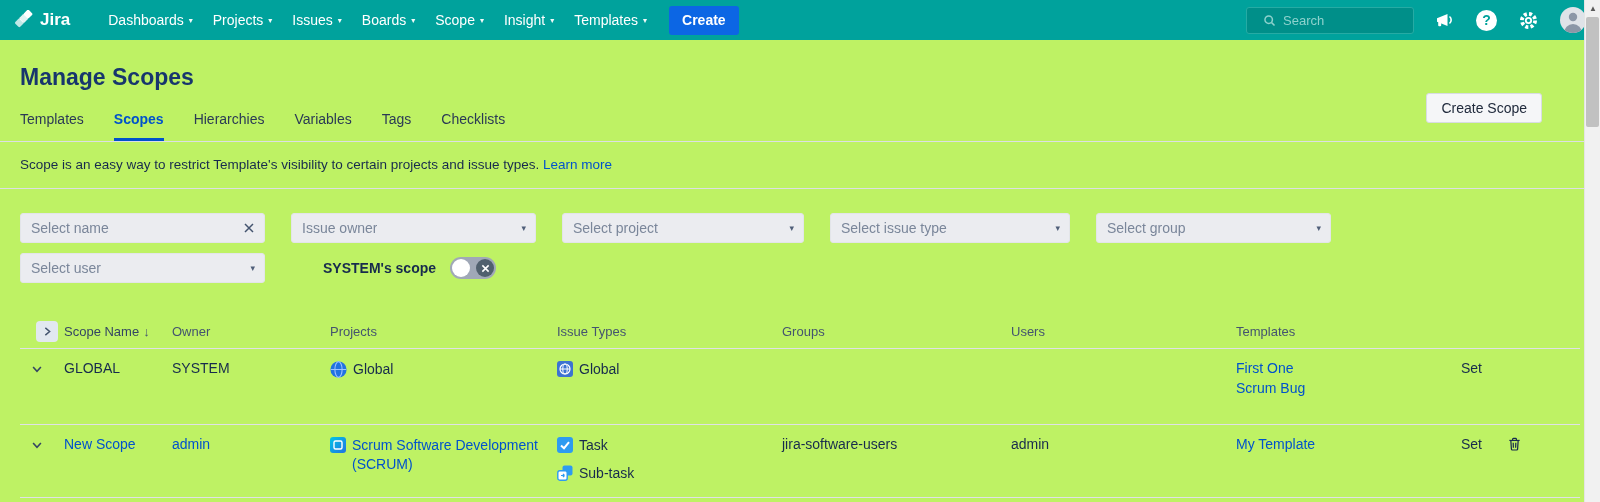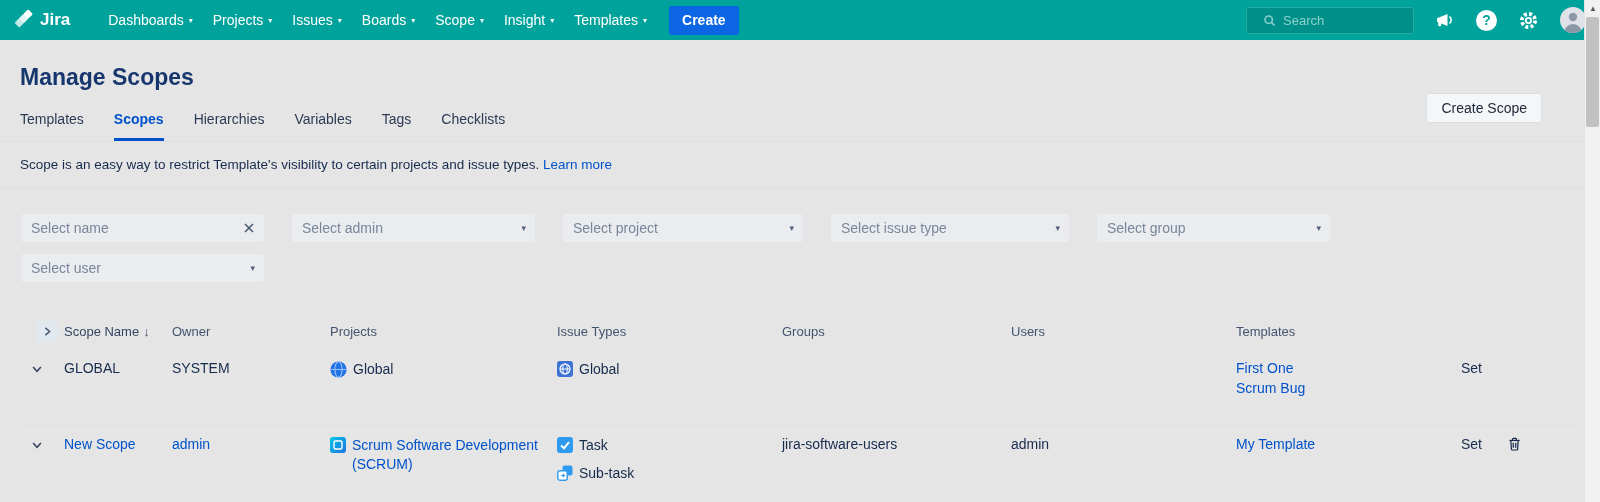--- a/index.html
+++ b/index.html
@@ -1,18 +1,18 @@
 <!DOCTYPE html>
 <html><head>
 <meta charset="utf-8">
 <style>
   * { margin:0; padding:0; box-sizing:border-box; }
   html,body { width:1600px; height:502px; overflow:hidden; }
   body { font-family:"Liberation Sans", sans-serif; font-size:14px; color:#172B4D; background:#fff; }
-  .viewport { position:relative; width:1600px; height:502px; background:#e5e5e5; }
+  .viewport { position:relative; width:1600px; height:502px; background:#bef264; }
 
   
   .navbar { height:40px; background:#00a29c; display:flex; align-items:center; padding:0 14px; color:#fff; }
   .brand { display:flex; align-items:center; gap:6px; font-weight:bold; font-size:17px; margin-right:28px; cursor:pointer; }
   .nav-menus { display:flex; align-items:center; }
   .nav-item { display:flex; align-items:center; gap:5px; padding:0 10px; height:40px; font-size:14px; color:#fff; background:none; border:none; cursor:pointer; font-family:inherit; }
   .chev-char { font-size:8px; opacity:.95; }
   .create-btn { margin-left:12px; background:#0C66E4; color:#fff; border:none; border-radius:3px; height:29px; padding:0 13px; font-size:14px; font-weight:bold; font-family:inherit; cursor:pointer; }
   .nav-right { margin-left:auto; display:flex; align-items:center; gap:21px; }
   .nav-search { display:flex; align-items:center; gap:7px; width:168px; height:27px; background:#008f89; border:1px solid #26aba4; border-radius:3px; padding:0 16px; }
@@ -184,40 +184,51 @@
     <div class="filter-row">
       <div class="filter-box">
         <input placeholder="Select name" style="">
         <span class="fb-right">
           <svg width="12" height="12" viewBox="0 0 12 12">
               <path d="M2 2 L10 10 M10 2 L2 10" stroke="#44546F" stroke-width="1.5"></path>
             </svg>
         </span>
       </div>
       <div class="filter-box">
-        <span class="ph">Select admin</span>
+        <span class="ph">Issue owner</span>
         <span class="fb-right dd-chev">▾</span>
       </div>
       <div class="filter-box" style="width:242px;">
         <span class="ph">Select project</span>
         <span class="fb-right dd-chev">▾</span>
       </div>
       <div class="filter-box" style="width:240px;">
         <span class="ph">Select issue type</span>
         <span class="fb-right dd-chev">▾</span>
       </div>
       <div class="filter-box filter-group-sm">
         <span class="ph">Select group</span>
         <span class="fb-right dd-chev">▾</span>
       </div>
     </div>
     <div class="filter-row">
       <div class="filter-box">
         <span class="ph">Select user</span>
         <span class="fb-right dd-chev">▾</span>
+      </div>
+      <div class="sys-scope">
+        <span class="sys-scope-label">SYSTEM's scope</span>
+        <div class="toggle">
+          <span class="knob"></span>
+          <span class="toggle-x">
+            <svg width="9" height="9" viewBox="0 0 10 10">
+                <path d="M1.5 1.5 L8.5 8.5 M8.5 1.5 L1.5 8.5" stroke="#fff" stroke-width="1.7"></path>
+              </svg>
+          </span>
+        </div>
       </div>
     </div>
   </div>
 
   <div class="scopes-table">
 
     <div class="tgrid thead">
       <div class="td-expand">
         <button class="expand-all">
           <span style="display:flex;">

